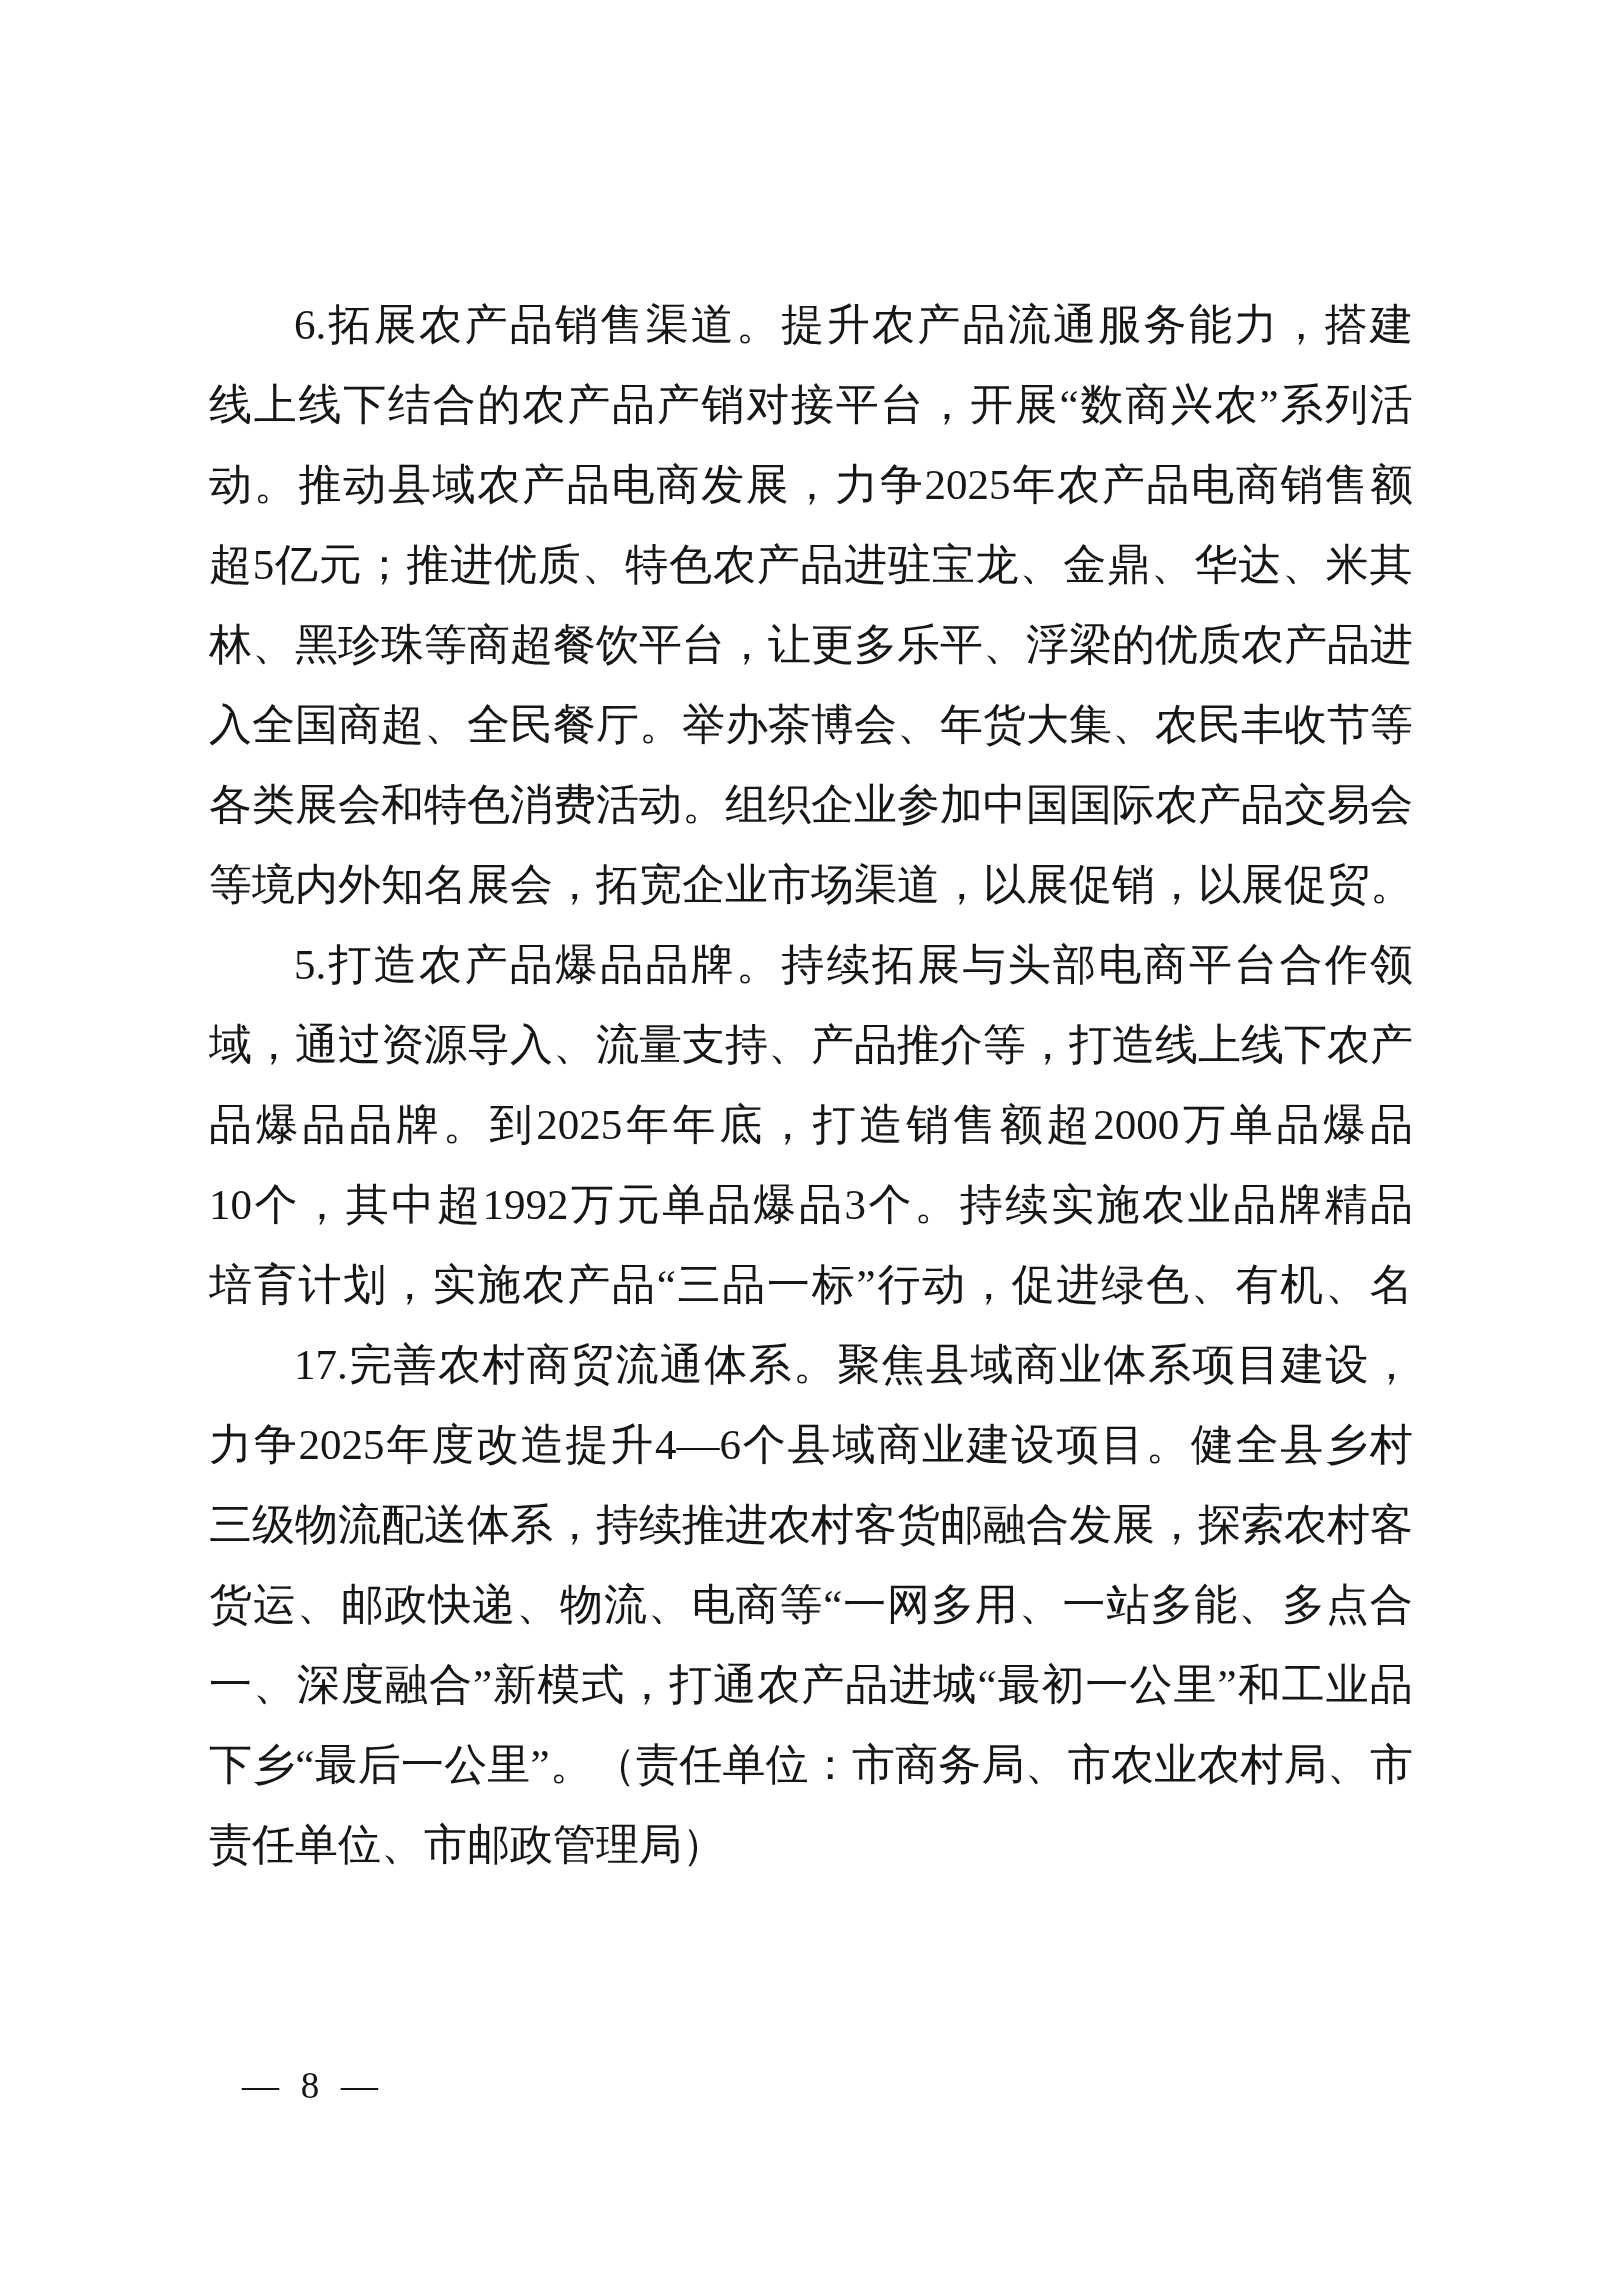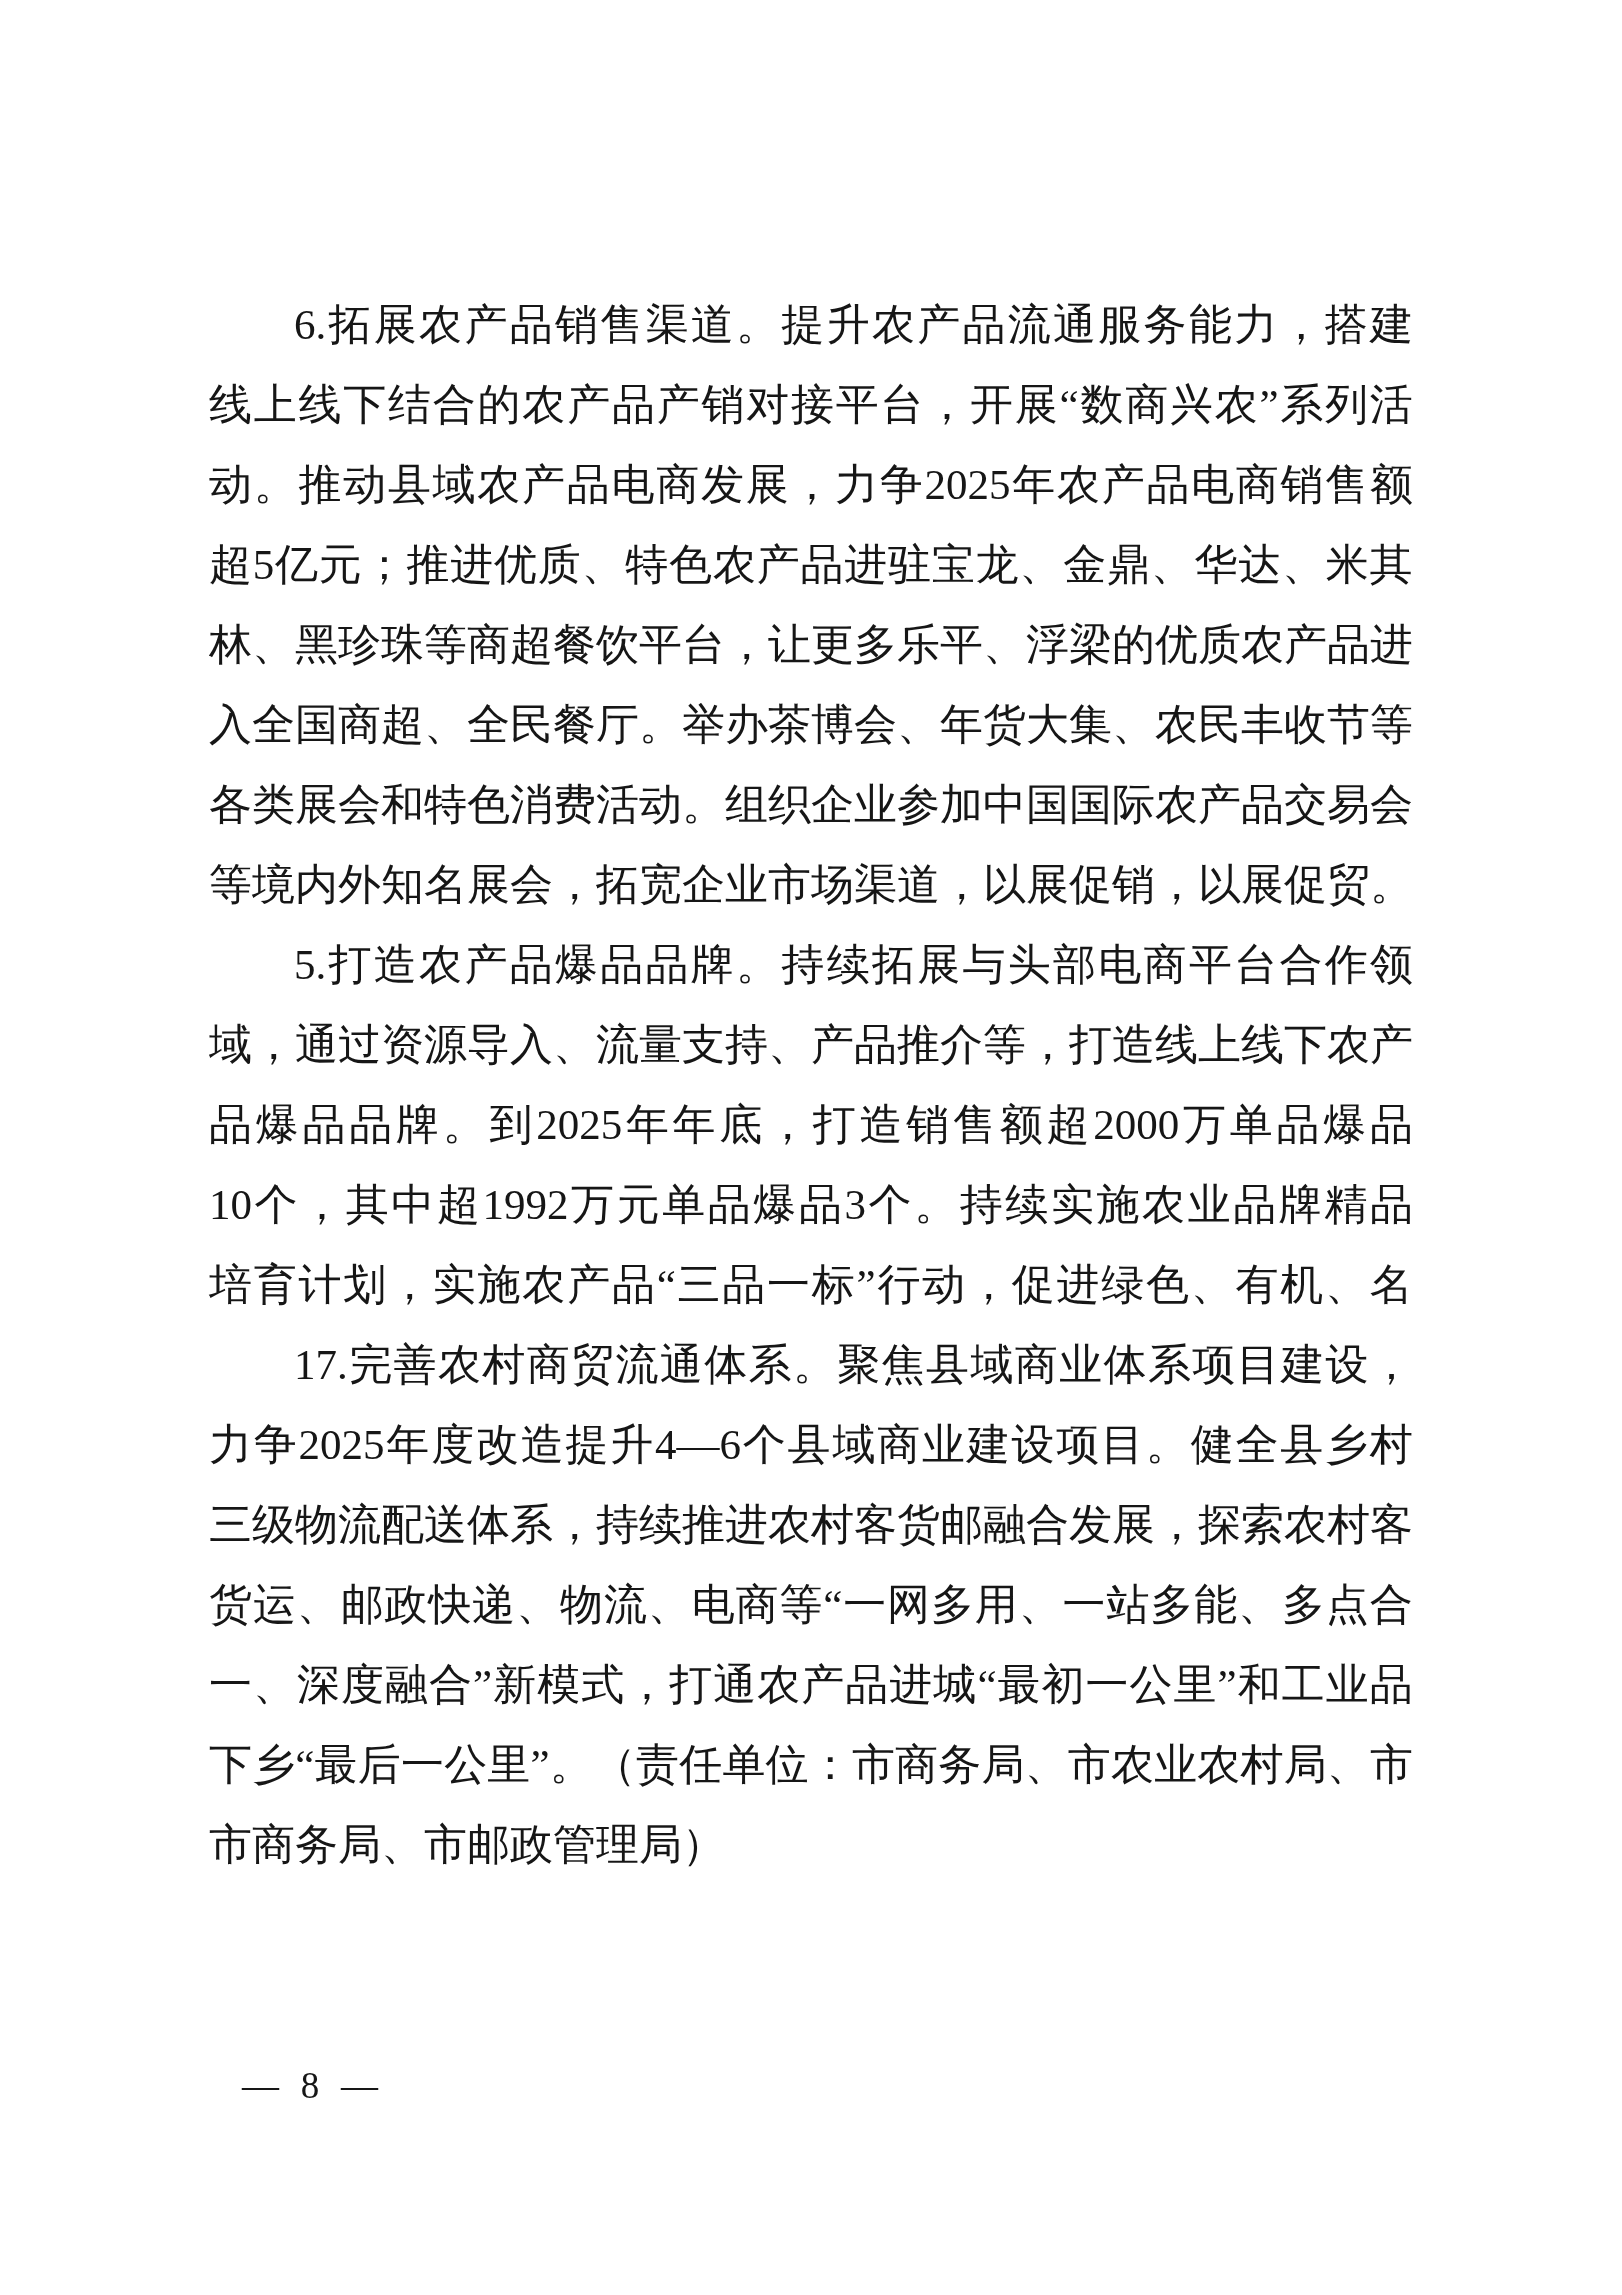--- a/index.html
+++ b/index.html
@@ -613,18 +613,18 @@
           <span>、</span>
           <span>市</span>
           <span>农</span>
           <span>业</span>
           <span>农</span>
           <span>村</span>
           <span>局</span>
           <span>、</span>
           <span>市</span>
         </div>
-        <div class="line natural">市商务局、市邮政管理局）</div>
+        <div class="line natural">责任单位、市邮政管理局）</div>
       </div>
     </div>
   <div class="footer">— 8 —</div>
 </div>
 
 
 </body></html>

